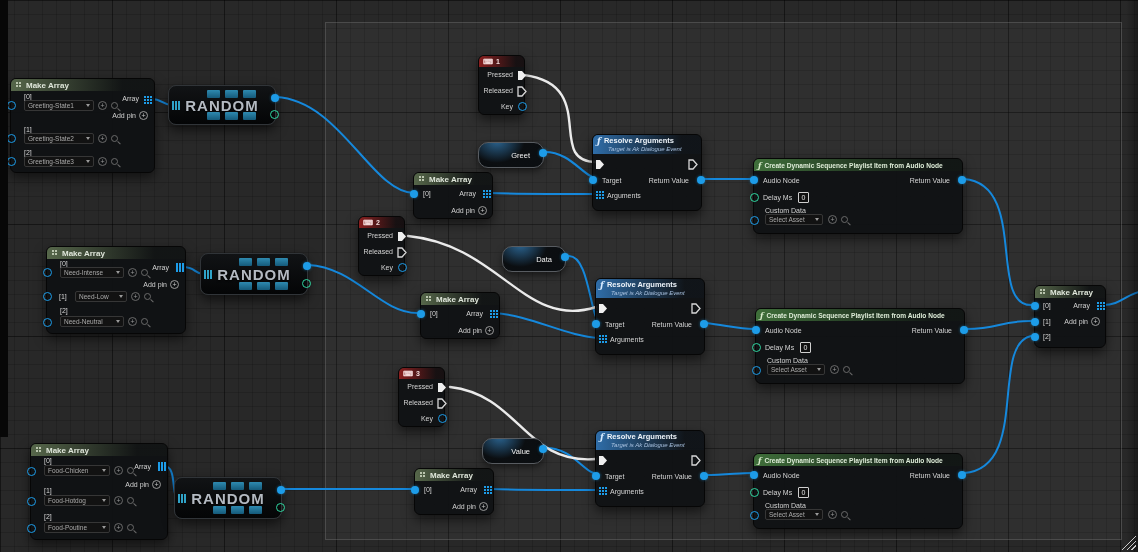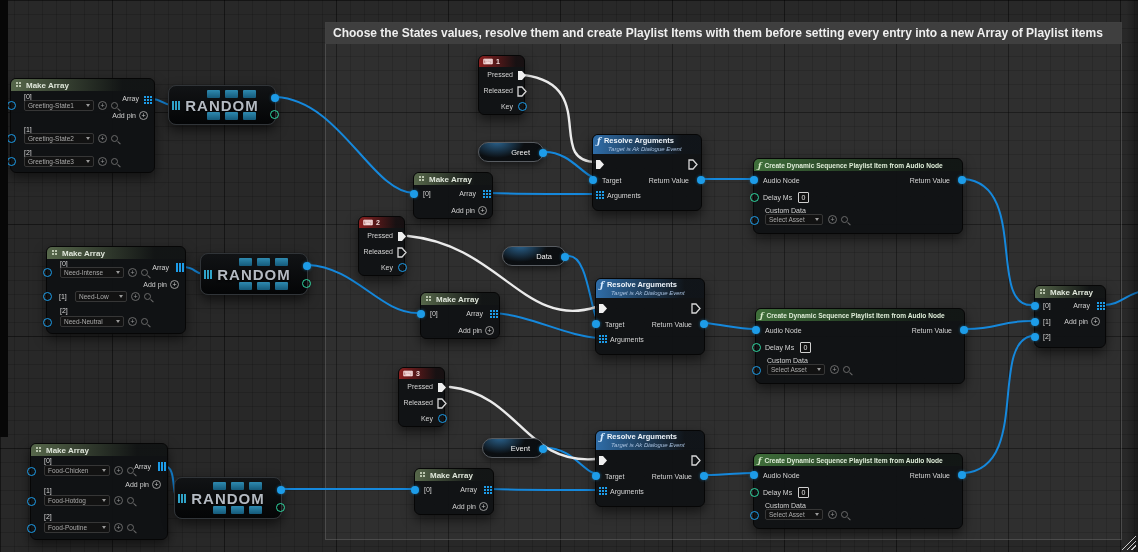--- a/index.html
+++ b/index.html
@@ -53,36 +53,33 @@
   .icosearch::after{content:"";position:absolute;width:3.5px;height:1.2px;background:#6a6a6a;transform:rotate(45deg);left:4.6px;top:6px}
   .addpin{position:absolute;display:flex;gap:3px;align-items:center;font-size:7px;color:#d0d0d0;white-space:nowrap;z-index:2}
   .addpin .circ{width:9px;height:9px;border:1px solid #9a9a9a;border-radius:50%;font-size:7px;line-height:7.5px;text-align:center;color:#c8c8c8}
   .addpin .circ::after{content:"+"}
   .valbox{position:absolute;min-width:11px;height:11px;border:1px solid #cfcfcf;background:#101010;color:#e0e0e0;font-size:7px;line-height:9px;text-align:center;padding:0 1px;border-radius:1px;z-index:2}
   
   .random{position:absolute;background:linear-gradient(#111315,#040506);border:1px solid #303438;border-radius:8px;box-shadow:0 5px 12px rgba(0,0,0,.6);z-index:3}
   .rtxt{position:absolute;left:0;right:0;top:50%;transform:translateY(-50%);text-align:center;font-size:15px;font-weight:bold;color:#b4bac2;letter-spacing:1px;text-shadow:0 1px 2px #000}
   .rsq{position:absolute;width:13px;height:8px;border-radius:1px;background:linear-gradient(#2e8ab0,#155a7a)}
   
-  .var-node{position:absolute;height:20px;border-radius:10px;border:1px solid #585c61;z-index:3;
+  .var-node{position:absolute;height:26px;border-radius:10px;border:1px solid #585c61;z-index:3;
     background:radial-gradient(70% 150% at 28% -10%, rgba(64,158,230,.6), rgba(12,16,20,.05) 62%),#0b0e11;
     box-shadow:0 3px 7px rgba(0,0,0,.5)}
   .var-label{position:absolute;right:13px;top:50%;transform:translateY(-50%);font-size:7.5px;color:#f2f2f2}
 </style>
 </head>
 <body>
 
 <div class="canvas">
 
   <div class="lstrip"></div>
 
   <div class="comment-body"></div>
-  <div class="comment-title">
-    <span>Choose the States values, resolve them and create Playlist Items with them before setting every entry into a new Array of Playlist items</span>
-  </div>
 
   <svg class="wires" width="1138" height="552">
     <g stroke="#1588dc" stroke-width="2" fill="none" stroke-linecap="round">
       <path d="M151,99 C163,99 162,105 172,105"></path>
       <path d="M276,97 C340,100 372,193 414,193"></path>
       <path d="M489,193 C525,194 566,194 598,194"></path>
       <path d="M545,152 C572,152 584,179 600,179"></path>
       <path d="M703,179 C722,179 738,179 752,179"></path>
       <path d="M964,179 C1028,184 988,305 1031,305"></path>
       <path d="M183,267 C196,267 194,274 204,274"></path>
@@ -305,21 +302,21 @@
 
   <div class="var-node" style="left:478px;top:142px;width:66px">
     <span class="var-label">Greet</span>
     <span class="pin fill" style="right:-4px;top:6px"></span>
   </div>
   <div class="var-node" style="left:502px;top:246px;width:64px">
     <span class="var-label">Data</span>
     <span class="pin fill" style="right:-4px;top:6px"></span>
   </div>
   <div class="var-node" style="left:482px;top:438px;width:62px">
-    <span class="var-label">Event</span>
+    <span class="var-label">Value</span>
     <span class="pin fill" style="right:-4px;top:6px"></span>
   </div>
 
   <div class="node" style="left:413px;top:172px;width:80px;height:47px">
     <div class="hdr green">
         <span class="mkico"></span>
         <span>Make Array</span>
       </div>
     <span class="pin fill" style="left:-4px;top:17px"></span>
     <span class="plab" style="left:9px;top:17px">[0]</span>

